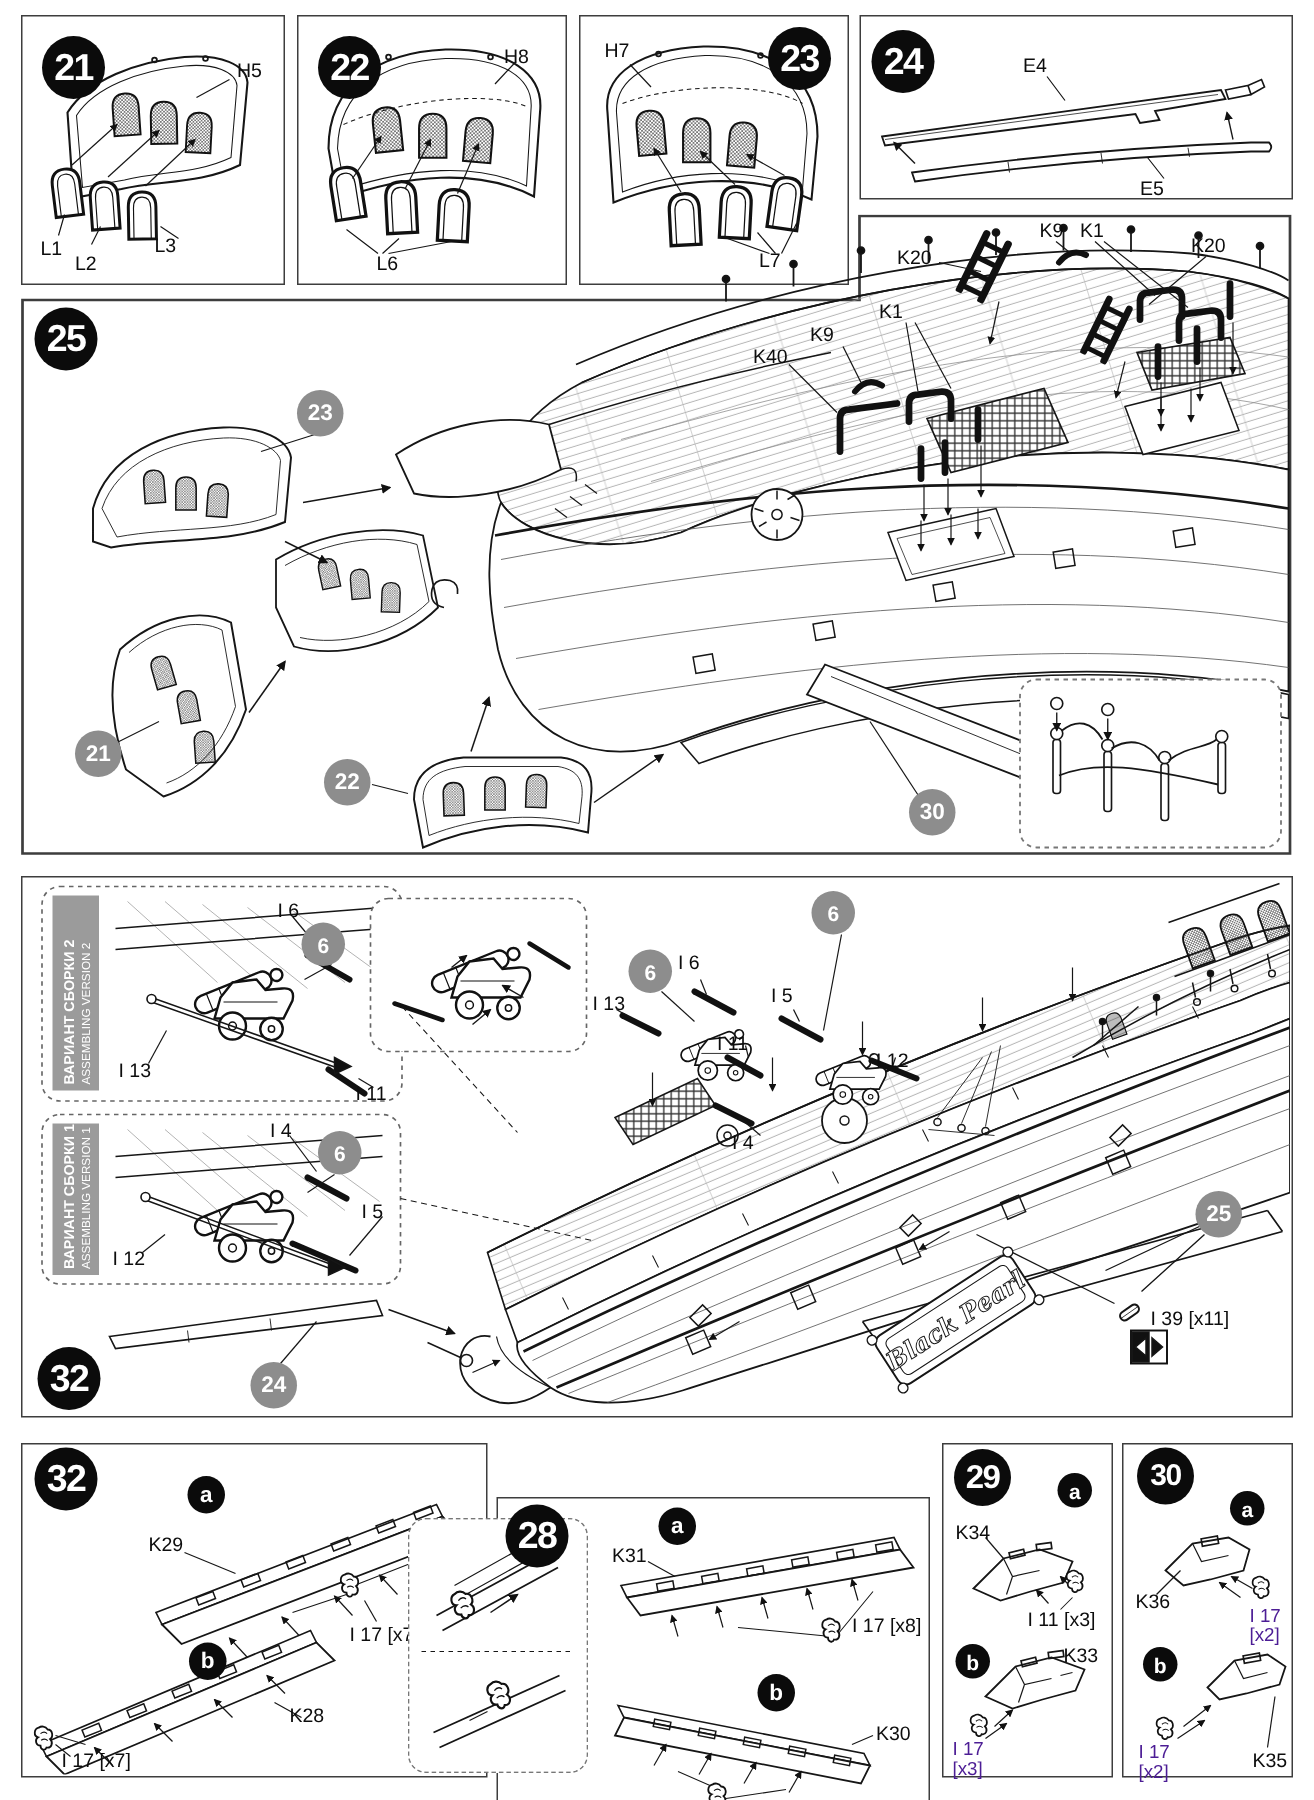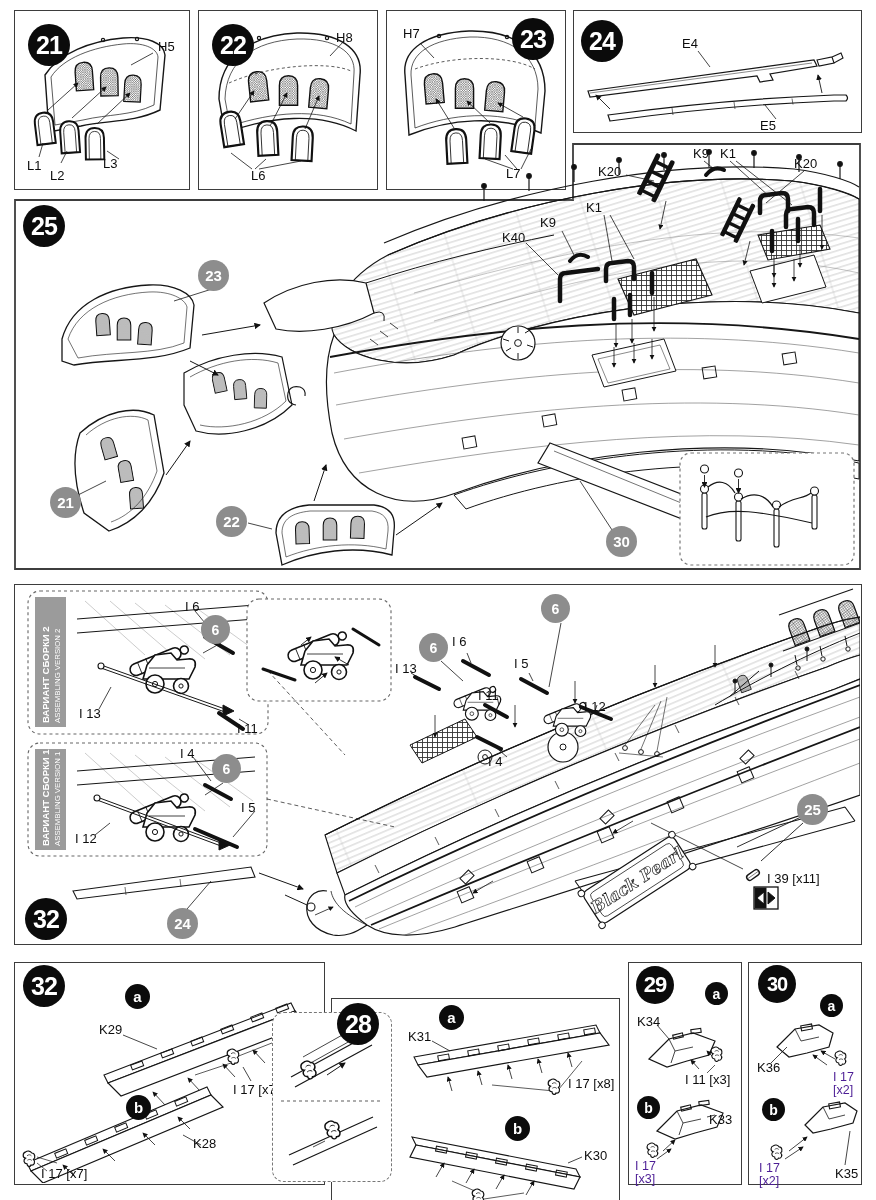--- a/index.html
+++ b/index.html
@@ -718,21 +718,21 @@
             <path d="M34,188 L46,177"></path>
             <path d="M28,196 L42,186"></path>
           </g>
     </g>
   </svg>
   <div class="step" style="left:7px;top:3px;width:38px;height:38px;font-size:22px">29</div>
   <div class="sub" style="left:76px;top:19px;width:23px;height:23px;font-size:14px">a</div>
   <span class="lbl" style="left:8px;top:52px">K34</span>
   <span class="lbl" style="left:56px;top:110px">I 11 [x3]</span>
   <div class="sub" style="left:8px;top:133px;width:23px;height:23px;font-size:14px">b</div>
-  <span class="lbl" style="left:80px;top:150px">K33</span>
+  <span class="lbl" style="left:80px;top:134px">K33</span>
   <div class="lbl2" style="left:6px;top:197px">
     <div>I 17</div>
     <div>[x3]</div>
   </div>
 </div>
 
 <div class="panel" style="left:748px;top:962px;width:114px;height:223px">
   <svg width="111" height="220" viewBox="0 0 111 220">
     <g stroke="#161616" fill="none" stroke-width="1.1">
       <path d="M28,84 L46,66 L70,62 L84,70 L80,84 L58,90 L40,94 Z" fill="#fff" stroke-width="1.2"></path>

